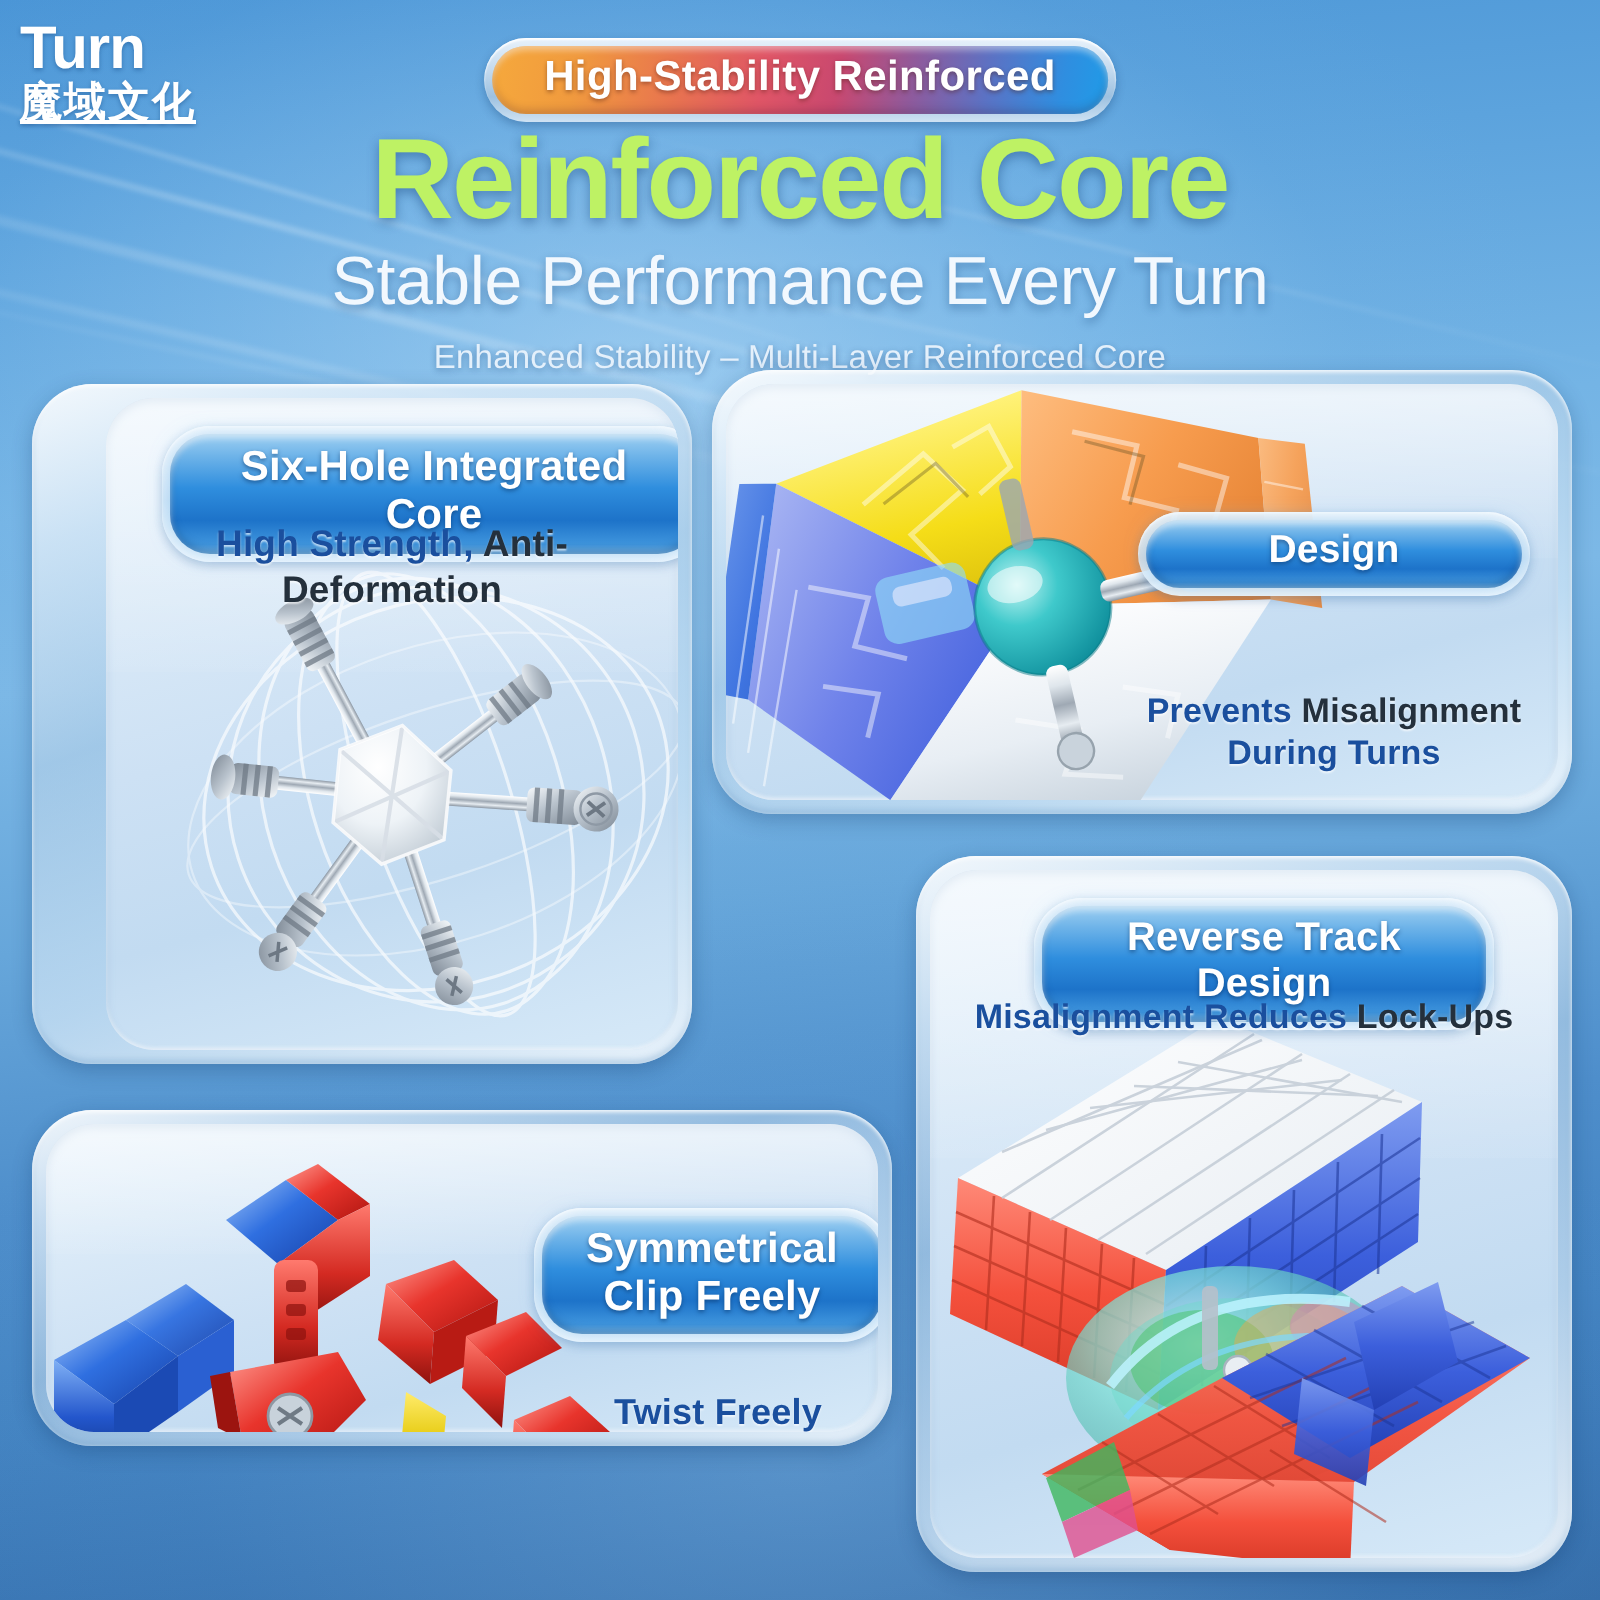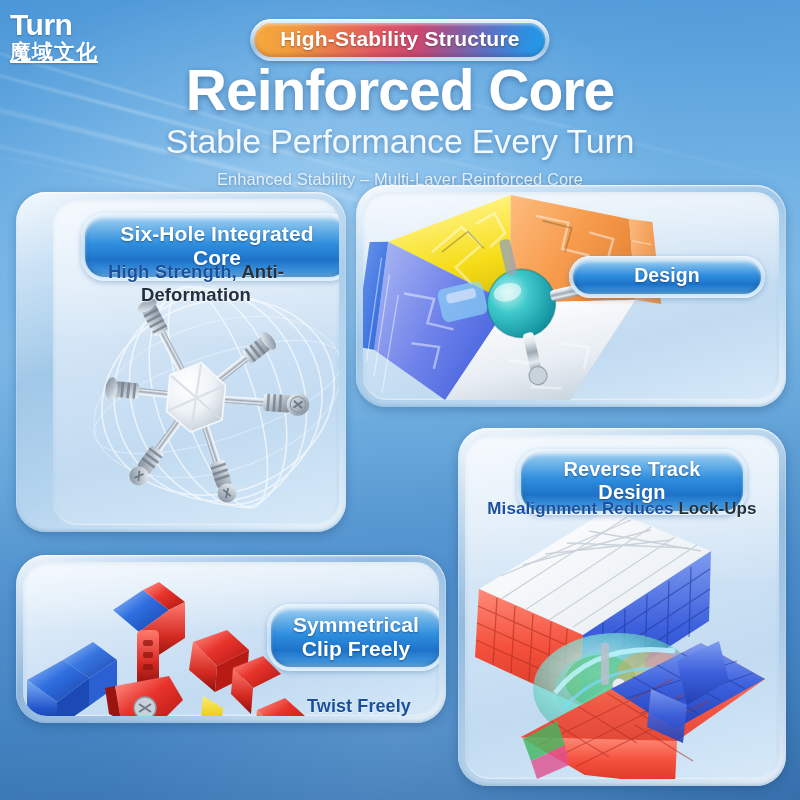--- a/index.html
+++ b/index.html
@@ -82,21 +82,21 @@
     box-shadow:inset 0 2px 3px rgba(255,255,255,.45), inset 0 -2px 4px rgba(60,20,40,.22);
   }
   .top-badge span{
     font-size:21px; font-weight:600; color:#ffffff; letter-spacing:.2px;
     text-shadow:0 1px 2px rgba(80,30,20,.45);
   }
 
   
   .headline{ position:absolute; left:0; right:0; top:62px; text-align:center; }
   .h-title{
-    font-size:57px; font-weight:bold; color:#ffffff; line-height:1.0;
+    font-size:57px; font-weight:bold; color:#bef264; line-height:1.0;
     letter-spacing:-1px; text-shadow:0 2px 6px rgba(18,62,118,.45);text-align:center;
   }
   .h-sub{
     font-size:34px; font-weight:normal; color:#f2f8fe; line-height:1.15;
     margin-top:3px; letter-spacing:-.2px; text-shadow:0 2px 5px rgba(18,62,118,.40);
   }
   .h-tag{
     font-size:16.5px; font-weight:normal; color:#e4f0fb; margin-top:9px;
     letter-spacing:.1px; text-shadow:0 1px 3px rgba(18,62,118,.45);
   }
@@ -200,21 +200,21 @@
   <div class="ray r7"></div>
 </div>
 
 <div class="logo">
   <div class="logo-main">Turn</div>
   <div class="logo-sub">魔域文化</div>
 </div>
 
 <div class="top-badge-wrap">
   <div class="top-badge">
-    <span>High-Stability Structure</span>
+    <span>High-Stability Reinforced</span>
   </div>
 </div>
 
 <div class="headline">
   <div class="h-title">Reinforced Core</div>
   <div class="h-sub">Stable Performance Every Turn</div>
   <div class="h-tag">Enhanced Stability – Multi-Layer Reinforced Core</div>
 </div>
 
 <div class="card" id="card1">
@@ -442,20 +442,24 @@
         <circle cx="176" cy="202" r="9" fill="#c9d3dc" stroke="#97a3ad" stroke-width="1.2"></circle>
         <rect x="168" y="62" width="11" height="36" rx="4" fill="#9aa6b1" opacity=".8"></rect>
       </g>
     </svg>
 
     <div class="pill-wrap">
       <div class="pill">
         <span>Design</span>
       </div>
     </div>
+    <div class="desc">
+      <div><span>Prevents</span><span class="dark"> Misalignment</span></div>
+      <div>During Turns</div>
+    </div>
   </div>
 </div>
 
 <div class="card" id="card3">
   <div class="card-inner">
     <div class="card-sheen"></div>
 
     <svg class="art" style="left:-6px; top:6px; width:300px; height:226px;" viewBox="0 0 300 226">
       <defs>
         <linearGradient id="pRed" x1="0" y1="0" x2="1" y2="1">

